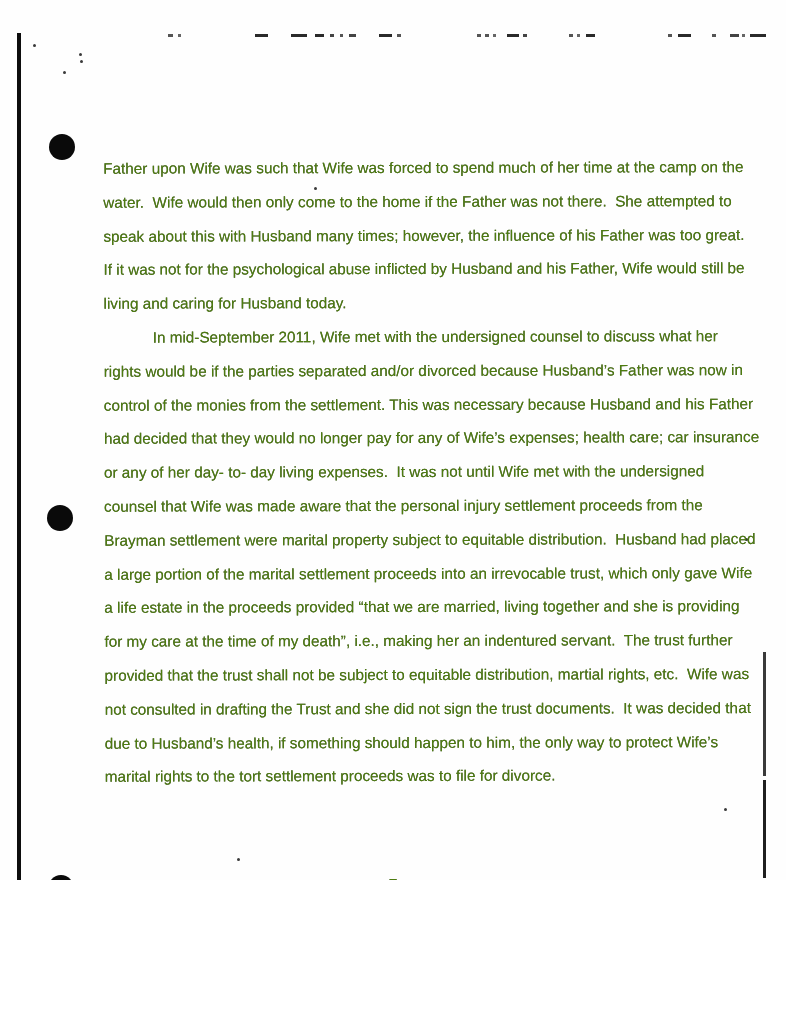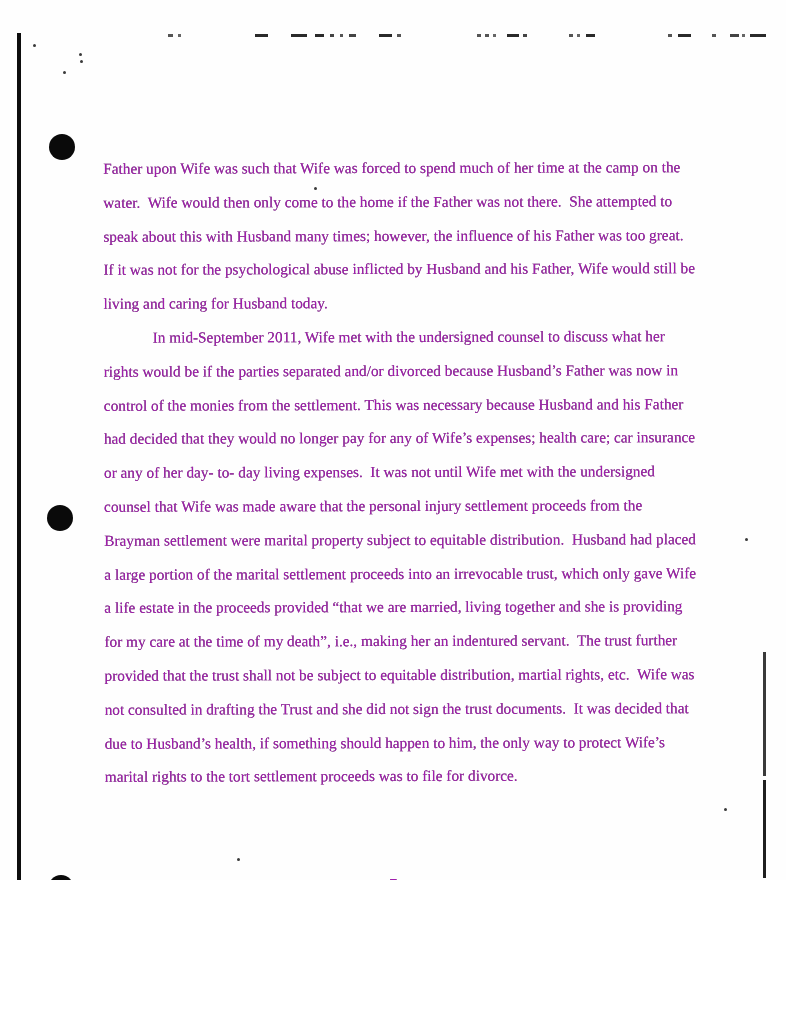--- a/index.html
+++ b/index.html
@@ -6,22 +6,22 @@
     margin: 0;
     padding: 0;
     background: #ffffff;
   }
   .page {
     position: relative;
     width: 786px;
     height: 880px;
     background: #fefefe;
     overflow: hidden;
-    font-family: Liberation Serif, serif;
-    color: #a21caf;
+    font-family: Liberation Sans, sans-serif;
+    color: #4d7c0f;
   }
   
   .left-bar {
     position: absolute;
     left: 17px; top: 33px;
     width: 4px; height: 969px;
     background: #0d0d0d;
   }
   .tdash {
     position: absolute;

